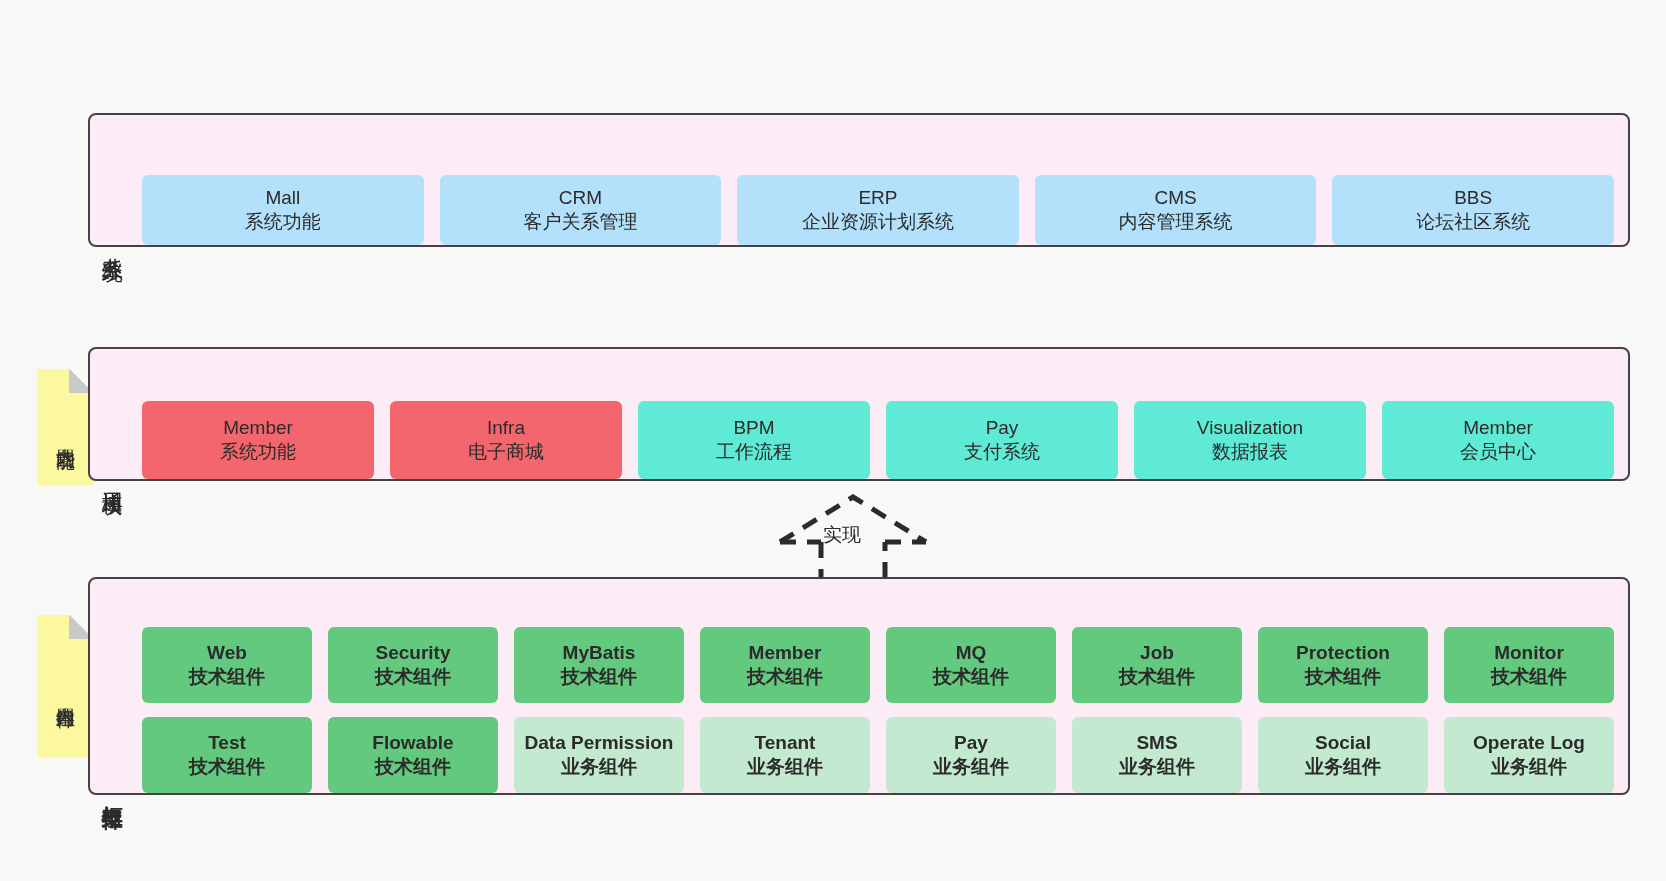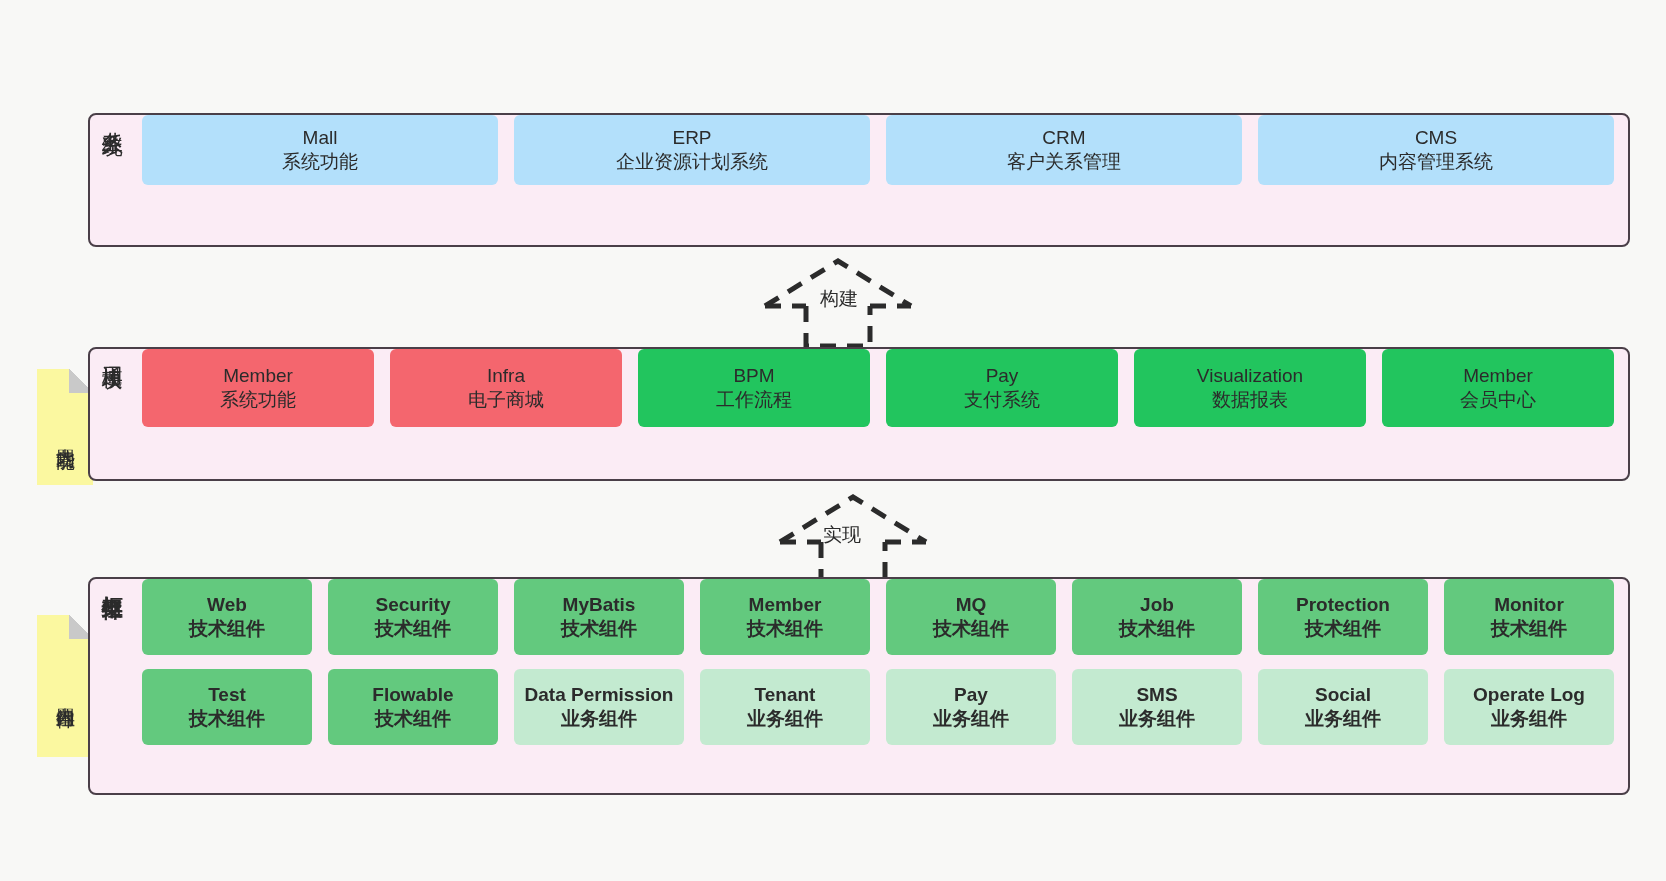--- a/index.html
+++ b/index.html
@@ -21,21 +21,21 @@
   }
 
   
   .layer {
     position: absolute;
     box-sizing: border-box;
     background: #fbecf5;
     border: 2px solid #4a3f48;
     border-radius: 8px;
     display: flex;
-    align-items: flex-start;
+    align-items: flex-end;
   }
   .layer-title {
     flex: 0 0 auto;
     width: 40px;
     display: flex;
     align-items: center;
     justify-content: center;
     font-size: 21px;
     line-height: 1.08;
     color: #2b2b2b;
@@ -69,21 +69,21 @@
     line-height: 1.28;
     color: #2b2b2b;
     padding: 6px 8px;
   }
   .cell .en { white-space: nowrap; }
   .cell.wrap .en { white-space: normal; }
 
   
   .c-blue       { background: #b3e0fb; }
   .c-red        { background: #f4666e; }
-  .c-pink       { background: #22c55e; }
+  .c-pink       { background: #5eead4; }
   .c-green      { background: #63c97e; }
   .c-greenlight { background: #c3ead0; }
 
   
   #layer-business  { left: 88px;  top: 113px; width: 1542px; height: 134px; }
   #layer-common    { left: 88px;  top: 347px; width: 1542px; height: 134px; }
   #layer-framework { left: 88px;  top: 577px; width: 1542px; height: 218px; font-weight: bold; }
 
   #layer-business .cell  { height: 70px; }
   #layer-common .cell    { height: 78px; }
@@ -139,44 +139,39 @@
 
   <div class="layer" id="layer-business">
     <div class="layer-title">业务系统</div>
     <div class="layer-body">
       <div class="row">
         <div class="cell c-blue">
           <span class="en">Mall</span>
           <span class="cn">系统功能</span>
         </div>
         <div class="cell c-blue">
+          <span class="en">CRM</span>
+          <span class="cn">客户关系管理</span>
+        </div>
+        <div class="cell c-blue">
           <span class="en">ERP</span>
           <span class="cn">企业资源计划系统</span>
         </div>
         <div class="cell c-blue">
-          <span class="en">CRM</span>
-          <span class="cn">客户关系管理</span>
-        </div>
-        <div class="cell c-blue">
           <span class="en">CMS</span>
           <span class="cn">内容管理系统</span>
         </div>
+        <div class="cell c-blue">
+          <span class="en">BBS</span>
+          <span class="cn">论坛社区系统</span>
+        </div>
       </div>
     </div>
   </div>
 
-  <div class="arrow" id="arrow-build">
-    <svg width="200" height="92" viewBox="0 0 200 92">
-      <path d="M 5 50 L 78 5 L 151 50" fill="none" stroke="#2b2b2b" stroke-width="5" stroke-dasharray="16 11" stroke-linecap="butt"></path>
-      <path d="M 46 50 L 46 90 L 110 90 L 110 50" fill="none" stroke="#2b2b2b" stroke-width="5" stroke-dasharray="16 11" stroke-linecap="butt"></path>
-      <path d="M 5 50 L 46 50" fill="none" stroke="#2b2b2b" stroke-width="5" stroke-dasharray="16 11"></path>
-      <path d="M 110 50 L 151 50" fill="none" stroke="#2b2b2b" stroke-width="5" stroke-dasharray="16 11"></path>
-    </svg>
-    <span class="lbl">构建</span>
-  </div>
 
   <div class="note" id="note-common">
     <span>内置功能</span>
   </div>
   <div class="layer" id="layer-common">
     <div class="layer-title">通用模块</div>
     <div class="layer-body">
       <div class="row">
         <div class="cell c-red">
           <span class="en">Member</span>

